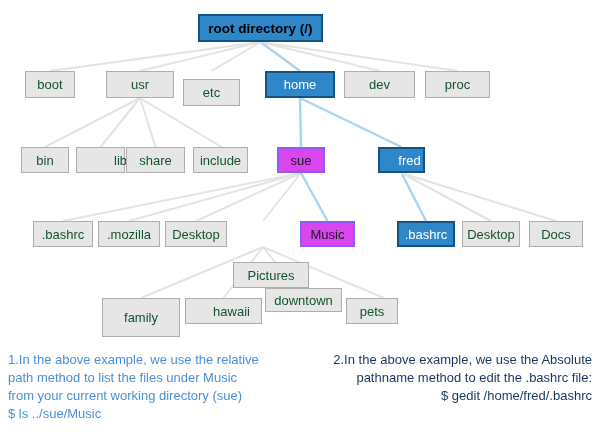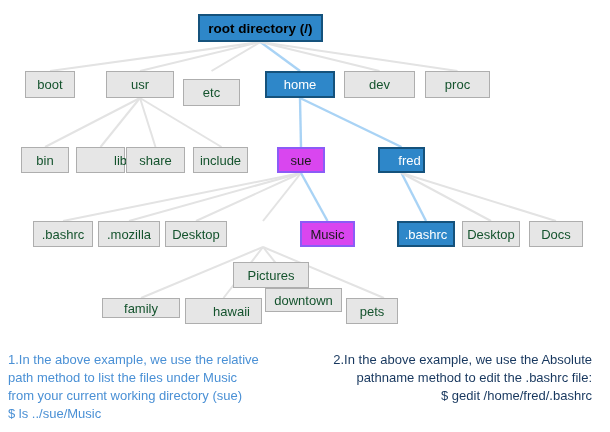--- a/index.html
+++ b/index.html
@@ -110,17 +110,17 @@
     <div class="node lightblue" style="left: 277px; top: 147px; width: 48px; height: 26px;">sue</div>
     <div class="node blue" style="left: 378px; top: 147px; width: 47px; height: 26px; padding-left: 16px;">fred</div>
     <div class="node gray" style="left: 33px; top: 221px; width: 60px; height: 26px;">.bashrc</div>
     <div class="node gray" style="left: 98px; top: 221px; width: 62px; height: 26px;">.mozilla</div>
     <div class="node gray" style="left: 165px; top: 221px; width: 62px; height: 26px;">Desktop</div>
     <div class="node gray" style="left: 233px; top: 221px; width: 76px; height: 26px; margin-top: 41px;">Pictures</div>
     <div class="node lightblue" style="left: 300px; top: 221px; width: 55px; height: 26px;">Music</div>
     <div class="node blue" style="left: 397px; top: 221px; width: 58px; height: 26px;">.bashrc</div>
     <div class="node gray" style="left: 462px; top: 221px; width: 58px; height: 26px;">Desktop</div>
     <div class="node gray" style="left: 529px; top: 221px; width: 54px; height: 26px;">Docs</div>
-    <div class="node gray" style="left: 102px; top: 298px; width: 78px; height: 20px;">family</div>
+    <div class="node gray" style="left: 102px; top: 298px; width: 78px; height: 39px;">family</div>
     <div class="node gray" style="left: 185px; top: 298px; width: 77px; height: 26px; padding-left: 16px;">hawaii</div>
     <div class="node gray" style="left: 265px; top: 288px; width: 77px; height: 24px;">downtown</div>
     <div class="node gray" style="left: 346px; top: 298px; width: 52px; height: 26px;">pets</div>
   </div>
 
 </body></html>

